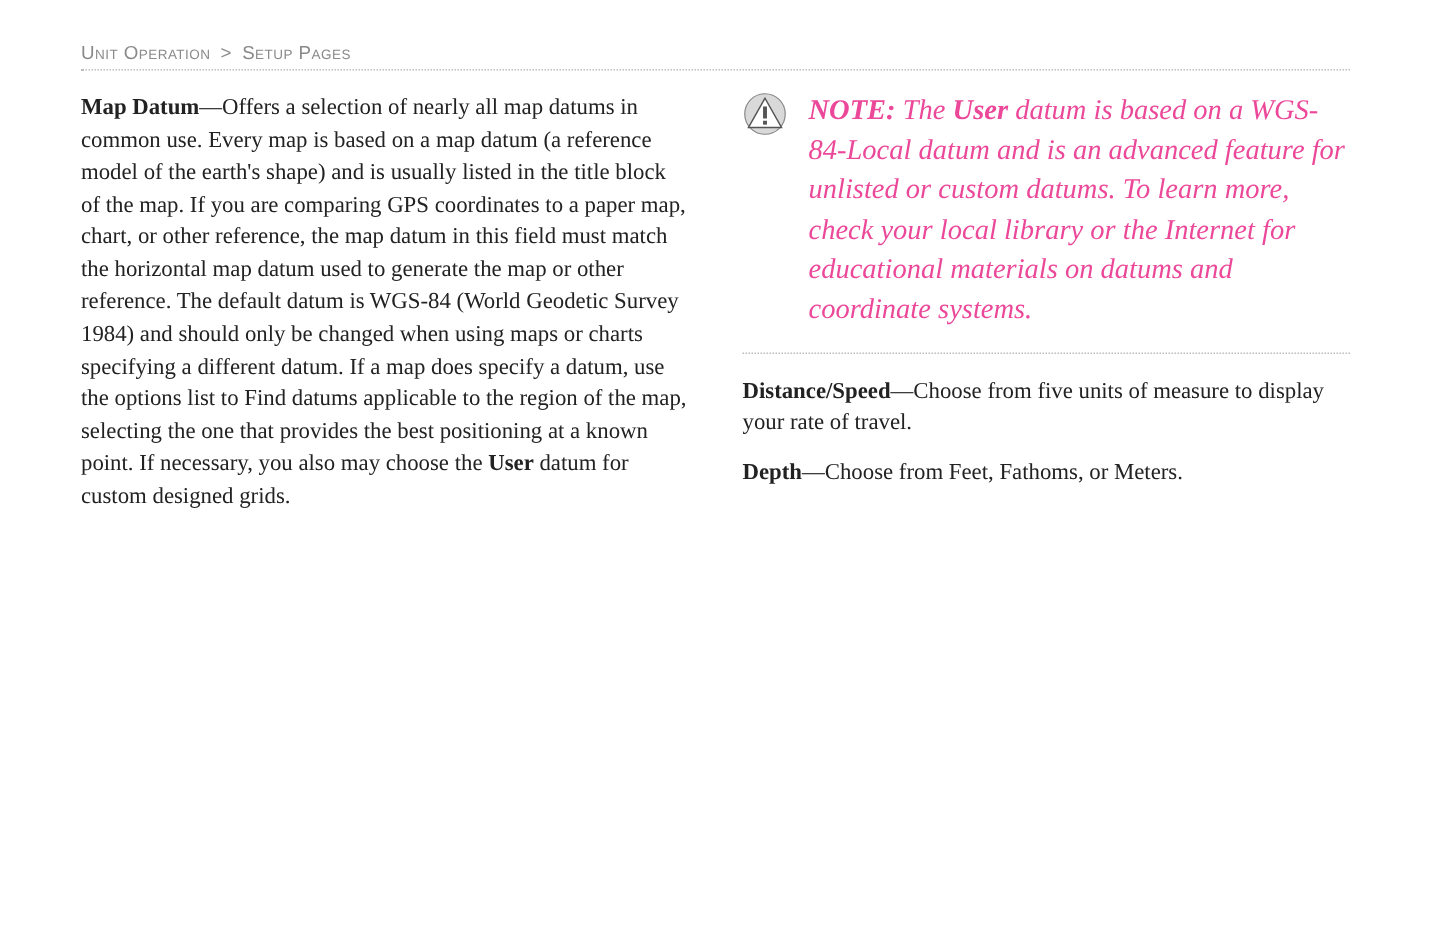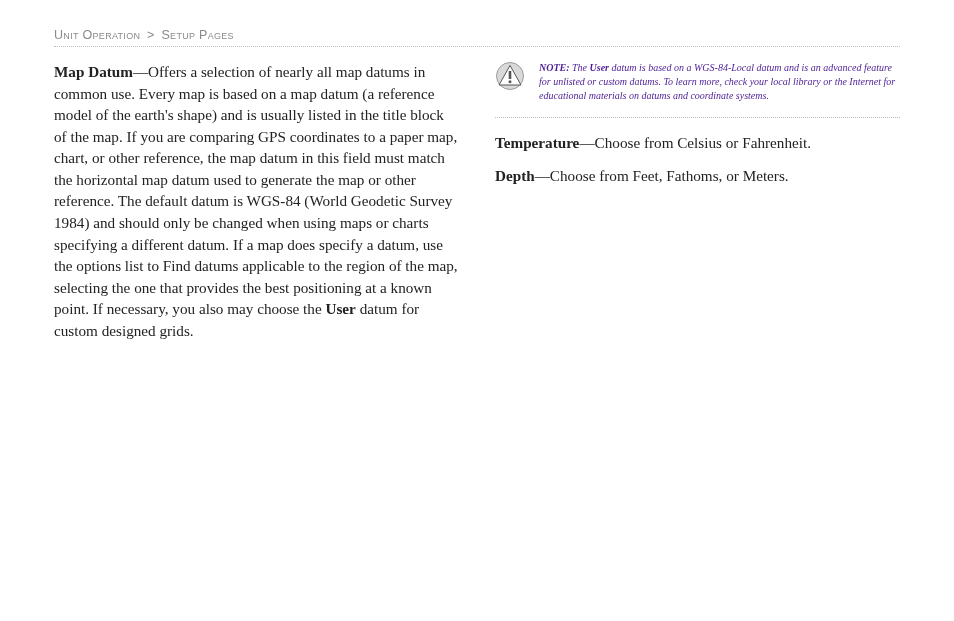--- a/index.html
+++ b/index.html
@@ -47,23 +47,23 @@
     gap: 14px;
     border-bottom: 1px dotted #bdbdbd;
     padding-bottom: 14px;
     margin-bottom: 14px;
   }
   .note-icon {
     flex: 0 0 auto;
   }
   .note-text {
     font-style: italic;
-    font-size: 10px;
+    font-size: 19px;
     line-height: 1.4;
-    color: #4c1d95;
+    color: #ec4899;
   }
   .footer {
     position: absolute;
     left: 54px;
     right: 54px;
     bottom: 36px;
     border-top: 1px dotted #bdbdbd;
     padding-top: 6px;
     display: flex;
     justify-content: space-between;
@@ -105,21 +105,21 @@
             <rect x="13.7" y="10" width="2.6" height="8" fill="#555"></rect>
             <rect x="13.7" y="19.5" width="2.6" height="2.6" fill="#555"></rect>
           </svg>
         </div>
         <div class="note-text">
           <b style="font-style:italic">NOTE:</b><span> The </span><b style="font-style:italic">User</b><span> datum is based on a WGS-84-Local datum and is an advanced feature for unlisted or custom datums. To learn more, check your local library or the Internet for educational materials on datums and coordinate systems.</span>
         </div>
       </div>
 
       <p>
-        <b>Temperature</b><span>—Choose from Celsius or Fahrenheit.</span>
+        <b>Distance/Speed</b><span>—Choose from five units of measure to display your rate of travel.</span>
       </p>
       <p>
         <b>Depth</b><span>—Choose from Feet, Fathoms, or Meters.</span>
       </p>
 
     </div>
   </div>
 
 
 </div>

